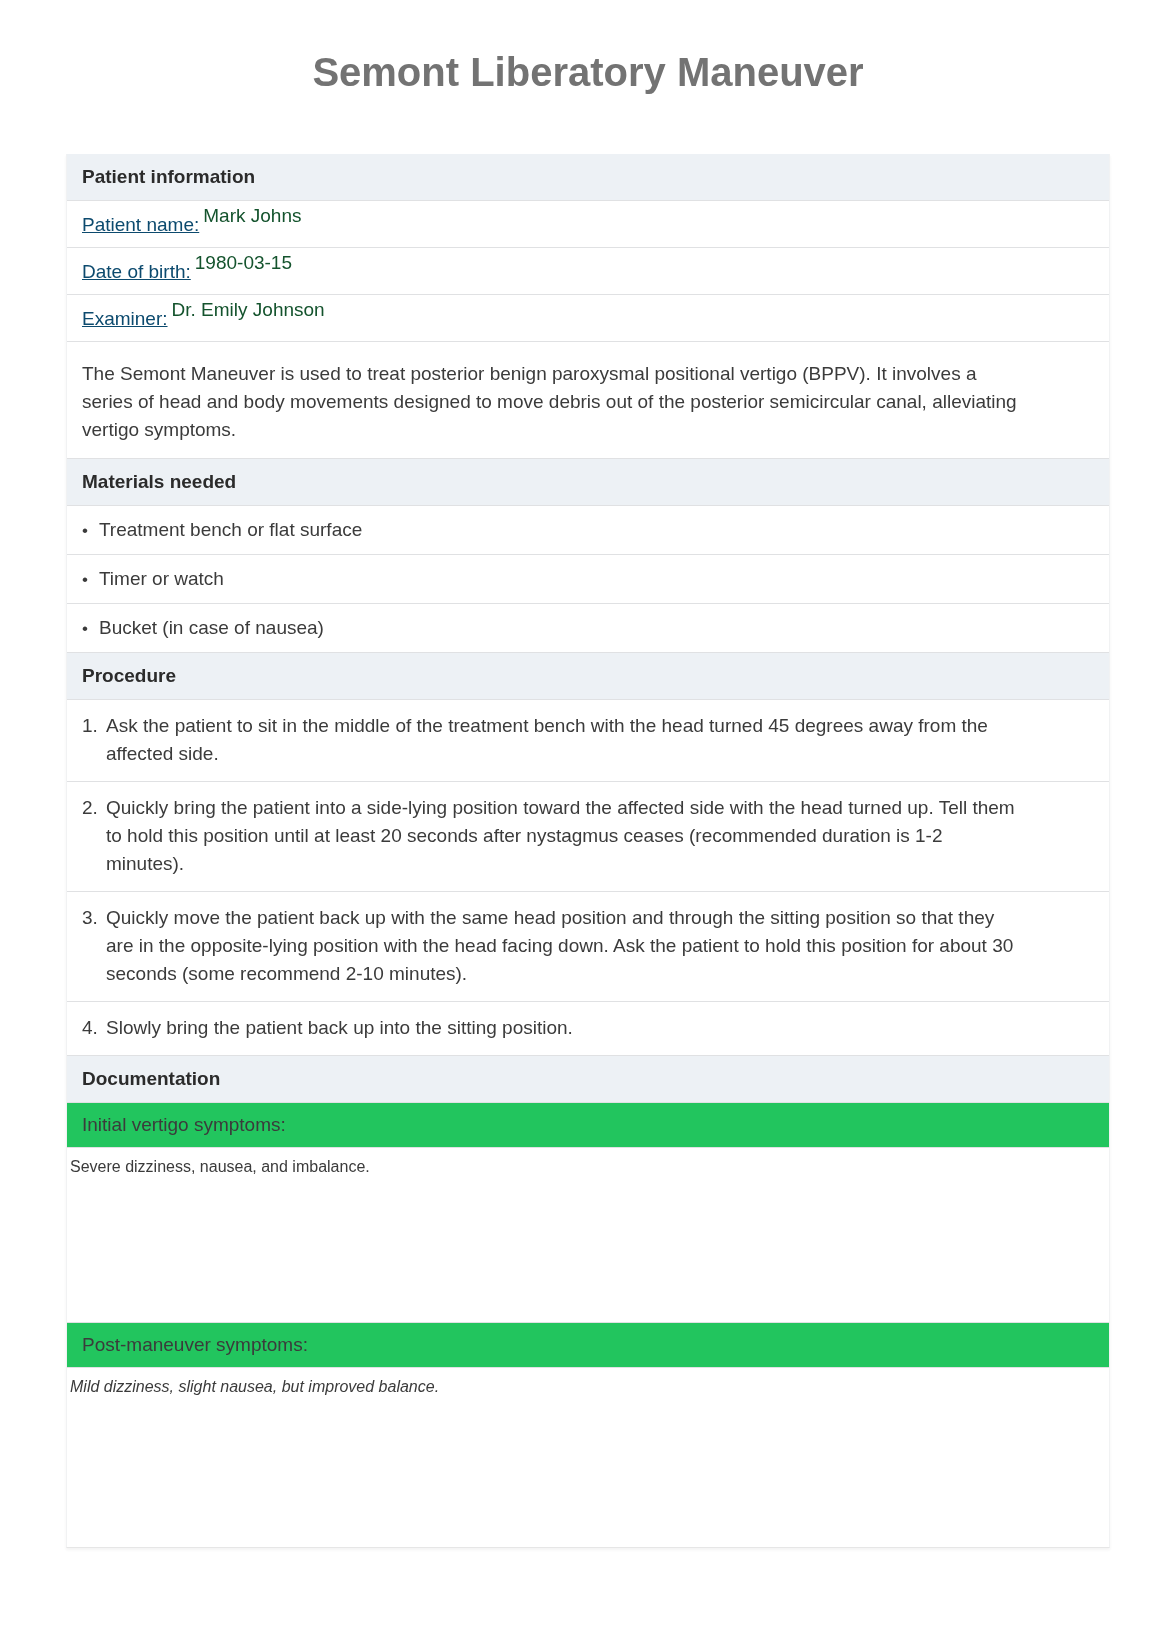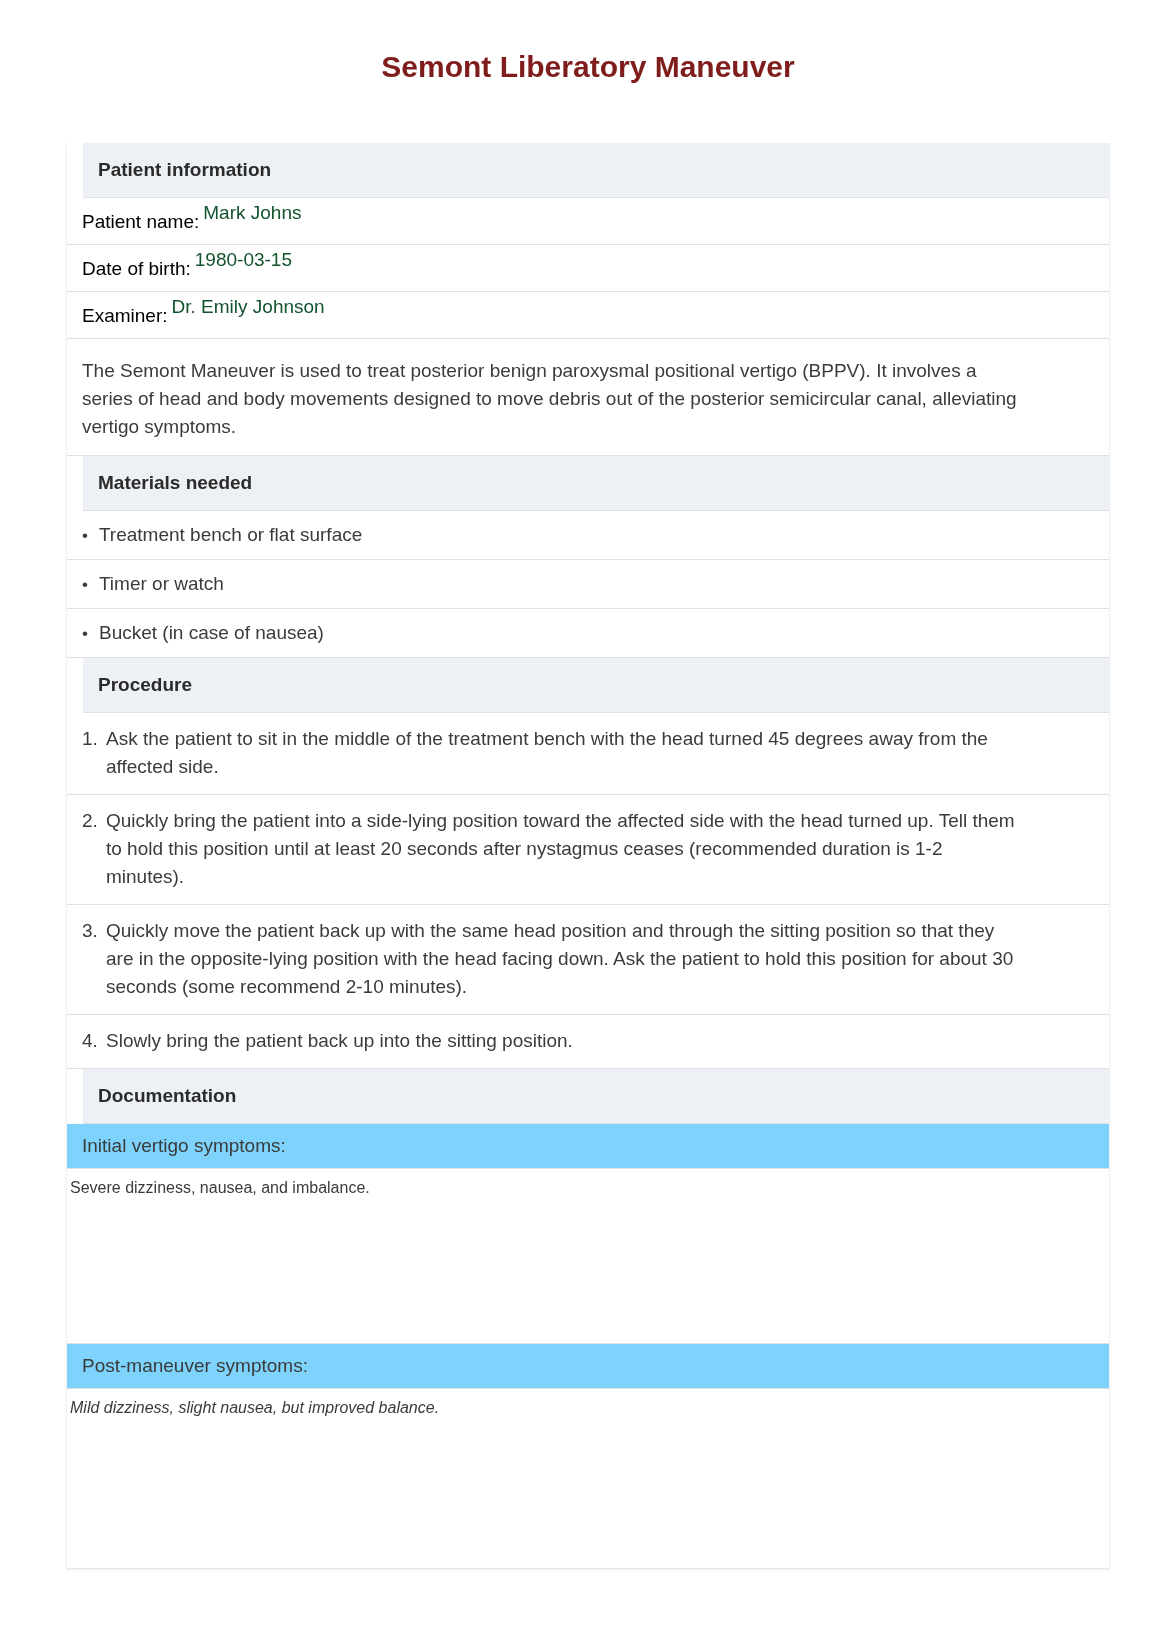--- a/index.html
+++ b/index.html
@@ -12,55 +12,54 @@
   .page {
     width: 1176px;
     height: 1630px;
     background: #ffffff;
     overflow: hidden;
     position: relative;
   }
   .doc-title {
     margin-top: 50px;
     text-align: center;
-    font-size: 30px;
+    font-size: 40px;
     font-weight: bold;
-    color: #7f1d1d;
+    color: #737373;
     letter-spacing: 0px;
     line-height: 1.1;
   }
   .form-table {
     margin: 60px 66px 0 66px;
     width: 1044px;
     border-left: 1px solid #f1f2f3;
     border-right: 1px solid #f1f2f3;
     border-bottom: 1px solid #e6e6e6;
     box-shadow: 0 2px 3px rgba(0,0,0,0.05);
     font-size: 19px;
   }
   .section-header {
     background: #edf1f5;
     min-height: 47px;
     display: flex;
     align-items: center;
-    padding: 16px 15px;
+    padding: 4px 15px;
     font-weight: bold;
     color: #2b2b2b;
     border-bottom: 1px solid #e0e1e3;
-    margin-left: 16px;
   }
   .field-row {
     min-height: 47px;
     display: flex;
     align-items: center;
     padding: 2px 15px 0 15px;
     border-bottom: 1px solid #e0e1e3;
     background: #ffffff;
   }
-  .field-label { color: #000000; }
+  .field-label { color: #0c4a6e; text-decoration: underline; }
   .field-value {
     display: inline-block;
     transform: translateY(-9px);
     margin-left: 4px;
     color: #14532d;
     min-width: 40px;
   }
   .text-row {
     padding: 18px 15px 14px 15px;
     border-bottom: 1px solid #e0e1e3;
@@ -89,21 +88,21 @@
     display: flex;
   }
   .step-num { flex: 0 0 24px; }
   .step-text { flex: 0 1 auto; max-width: 915px; }
   .doc-label-row {
     min-height: 45px;
     display: flex;
     align-items: center;
     padding: 0 15px;
     border-bottom: 1px solid #e0e1e3;
-    background: #7dd3fc;
+    background: #22c55e;
   }
   .textarea-row {
     border-bottom: 1px solid #e0e1e3;
     background: #ffffff;
   }
   .textarea-row:last-child { border-bottom: none; }
   .doc-textarea {
     display: block;
     width: 100%;
     border: none;

